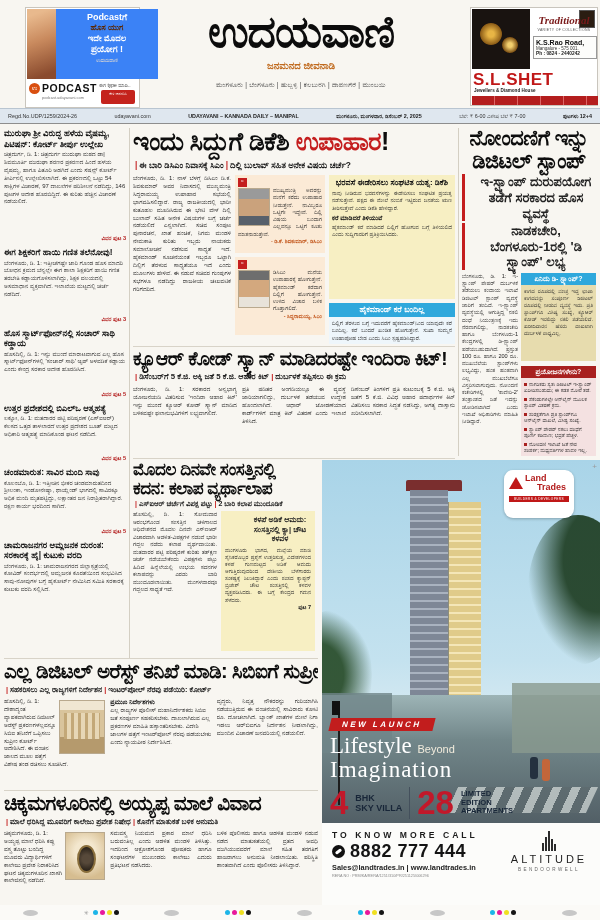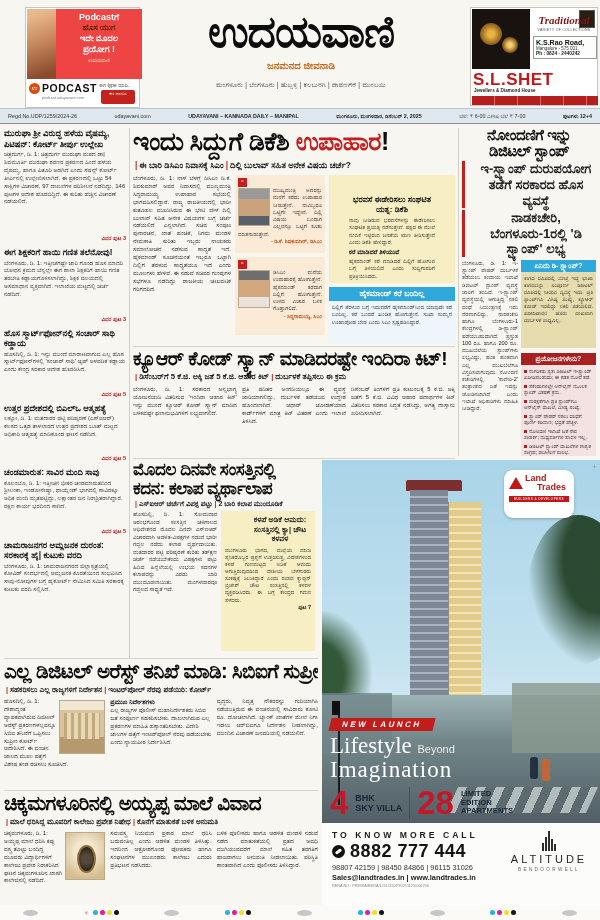--- a/index.html
+++ b/index.html
@@ -4,21 +4,21 @@
 <style>
   html,body{margin:0;padding:0;background:#e9e7e2;}
   .page{position:relative;width:600px;height:920px;background:#f8f6f1;font-family:"Liberation Sans",sans-serif;overflow:hidden;color:#222;}
   .abs{position:absolute;}
   .bold{font-weight:bold;}
   .red{color:#c41e1e;}
   .justify{text-align:justify;}
   
   .podcast-ad{left:25px;top:7px;width:113px;height:99px;background:#fff;border:1px solid #c9c5bd;}
   .pw-photo{left:1px;top:1px;width:29px;height:70px;background:linear-gradient(160deg,#e8b98d 10%,#c98a5e 45%,#8a4b2e 90%);}
-  .pw-panel{left:30px;top:1px;width:86px;height:70px;background:#ef4444;padding:3px 4px;box-sizing:border-box;text-align:center;}
+  .pw-panel{left:30px;top:1px;width:102px;height:70px;background:#3b82f6;padding:3px 4px;box-sizing:border-box;text-align:center;}
   .pw-l1{font-size:9px;font-weight:bold;color:#fff;}
   .pw-l2{font-size:8px;font-weight:bold;color:#5a2600;}
   .pw-l3{font-size:8.5px;font-weight:bold;color:#fff;}
   .pw-l4{font-size:9px;font-weight:bold;color:#fff;}
   .pw-brand{font-size:5px;color:#ffe9c9;margin-top:2px;}
   .pw-bottom{left:1px;top:71px;width:111px;height:27px;background:#fff;}
   .pw-mic{left:2px;top:4px;width:11px;height:11px;border-radius:50%;background:#d94f10;color:#fff;font-size:6px;text-align:center;line-height:11px;}
   .pw-big{left:15px;top:3px;font-size:10.5px;font-weight:bold;letter-spacing:.5px;color:#111;}
   .pw-url{left:15px;top:16px;font-size:4px;color:#777;}
   .pw-type{left:72px;top:3px;font-size:5px;color:#333;width:40px;}
@@ -60,37 +60,37 @@
   .ms-col1{width:98px;height:160px;overflow:hidden;font-size:6px;line-height:1.32;}
   .ms-col2{width:90px;}
   .qcard{background:#fbead6;padding:3px;margin-bottom:4px;height:72px;overflow:hidden;position:relative;}
   .qsq{position:absolute;left:3px;top:3px;width:9px;height:9px;background:#c41e1e;color:#fff;font-size:7px;line-height:10px;text-align:center;}
   .qphoto{float:left;width:30px;height:36px;margin:10px 3px 1px 0;border:1px solid #b9a98e;}
   .ph1{background:linear-gradient(180deg,#9a9a9a 0 28%,#caa27c 28% 75%,#57606b 75%);}
   .ph2{background:linear-gradient(180deg,#6e6e6e 0 25%,#d3a87e 25% 72%,#e8e3da 72%);}
   .qtext{font-size:5.6px;line-height:1.3;text-align:justify;padding-top:9px;}
   .qattr{font-size:5.4px;font-weight:bold;color:#c2551a;text-align:right;clear:both;}
   .ms-col3{width:126px;}
-  .ybox{background:#f7efc3;padding:20px;height:108px;overflow:hidden;box-sizing:border-box;}
+  .ybox{background:#f7efc3;padding:3px;height:124px;overflow:hidden;box-sizing:border-box;}
   .ybox-title{font-size:8px;font-weight:bold;text-align:center;line-height:1.25;color:#101010;}
   .ybox-body{font-size:5.6px;line-height:1.3;text-align:justify;margin-top:2px;}
   .ybox-sub{font-size:6.4px;font-weight:bold;margin-top:2px;color:#101010;}
   .bbox-head{margin-top:4px;background:#2fa8dc;color:#fff;font-size:8px;font-weight:bold;text-align:center;padding:2px 0;}
   .bbox-body{background:#eef6fb;font-size:5.6px;line-height:1.3;text-align:justify;padding:3px;height:45px;overflow:hidden;}
   .hrule{border-top:1px solid #d8d3c8;}
   
   .qr-story{left:133px;top:348px;width:322px;height:108px;overflow:hidden;}
   .qr-head{font-size:19px;font-weight:bold;letter-spacing:-.5px;white-space:nowrap;color:#0d0d0d;}
   .qr-sub{font-size:7.8px;font-weight:bold;margin-top:2px;}
   .cols3{display:flex;gap:5px;margin-top:4px;}
   .cols3>div{flex:1;font-size:6px;line-height:1.32;overflow:hidden;}
   .qr-story .cols3>div{height:62px;}
   
   .stamp-story{left:462px;top:127px;width:134px;height:329px;overflow:hidden;}
-  .st-head{font-size:15px;font-weight:bold;line-height:1.08;text-align:center;letter-spacing:-.5px;color:#0d0d0d;}
+  .st-head{font-size:21px;font-weight:bold;line-height:1.08;text-align:center;letter-spacing:-.5px;color:#0d0d0d;}
   .st-bullet{font-size:13px;font-weight:bold;margin-top:2px;line-height:1.2;border-left:3px solid #c41e1e;padding-left:11px;text-align:center;}
   .st-flex{display:flex;gap:3px;margin-top:3px;}
   .st-text{width:56px;height:240px;overflow:hidden;font-size:5.6px;line-height:1.3;}
   .st-boxes{width:75px;}
   .st-b1h{background:#2fa8dc;color:#fff;font-size:7px;font-weight:bold;text-align:center;padding:2px 0;}
   .st-b1b{background:#e7dcae;font-size:5.4px;line-height:1.3;text-align:justify;padding:3px;height:70px;overflow:hidden;}
   .st-b2h{margin-top:5px;background:#a8201f;color:#fff;font-size:7px;font-weight:bold;text-align:center;padding:2px 0;}
   .st-b2b{background:#f4e1e1;padding:3px;height:128px;overflow:hidden;}
   .rb{font-size:5.2px;line-height:1.25;margin-bottom:2px;color:#222;}
   .rb::before{content:"";display:inline-block;width:3px;height:3px;background:#a8201f;margin-right:2px;vertical-align:middle;}
@@ -419,21 +419,20 @@
       <span class="vdiv"></span>
       <span class="big-red">28</span>
       <span class="num-lab small"><span>LIMITED</span><br><span>EDITION</span><br><span>APARTMENTS</span></span>
     </div>
     <div class="abs panel">
       <div class="cta">TO KNOW MORE CALL</div>
       <div class="phone-row">
         <span class="phone-icon"></span>
         <span class="phone-big">8882 777 444</span>
       </div>
-      <div class="phones">98807 42159 | 98450 84866 | 96115 31026</div>
       <div class="emails">Sales@landtrades.in | www.landtrades.in</div>
       <div class="rera">RERA NO : PRM/KA/RERA/1251/310/PR/251125/006296</div>
       <div class="alt-logo">
         <div class="alt-bars">
             <i style="height:8px"></i>
             <i style="height:14px"></i>
             <i style="height:20px"></i>
             <i style="height:12px"></i>
             <i style="height:7px"></i>
           </div>

